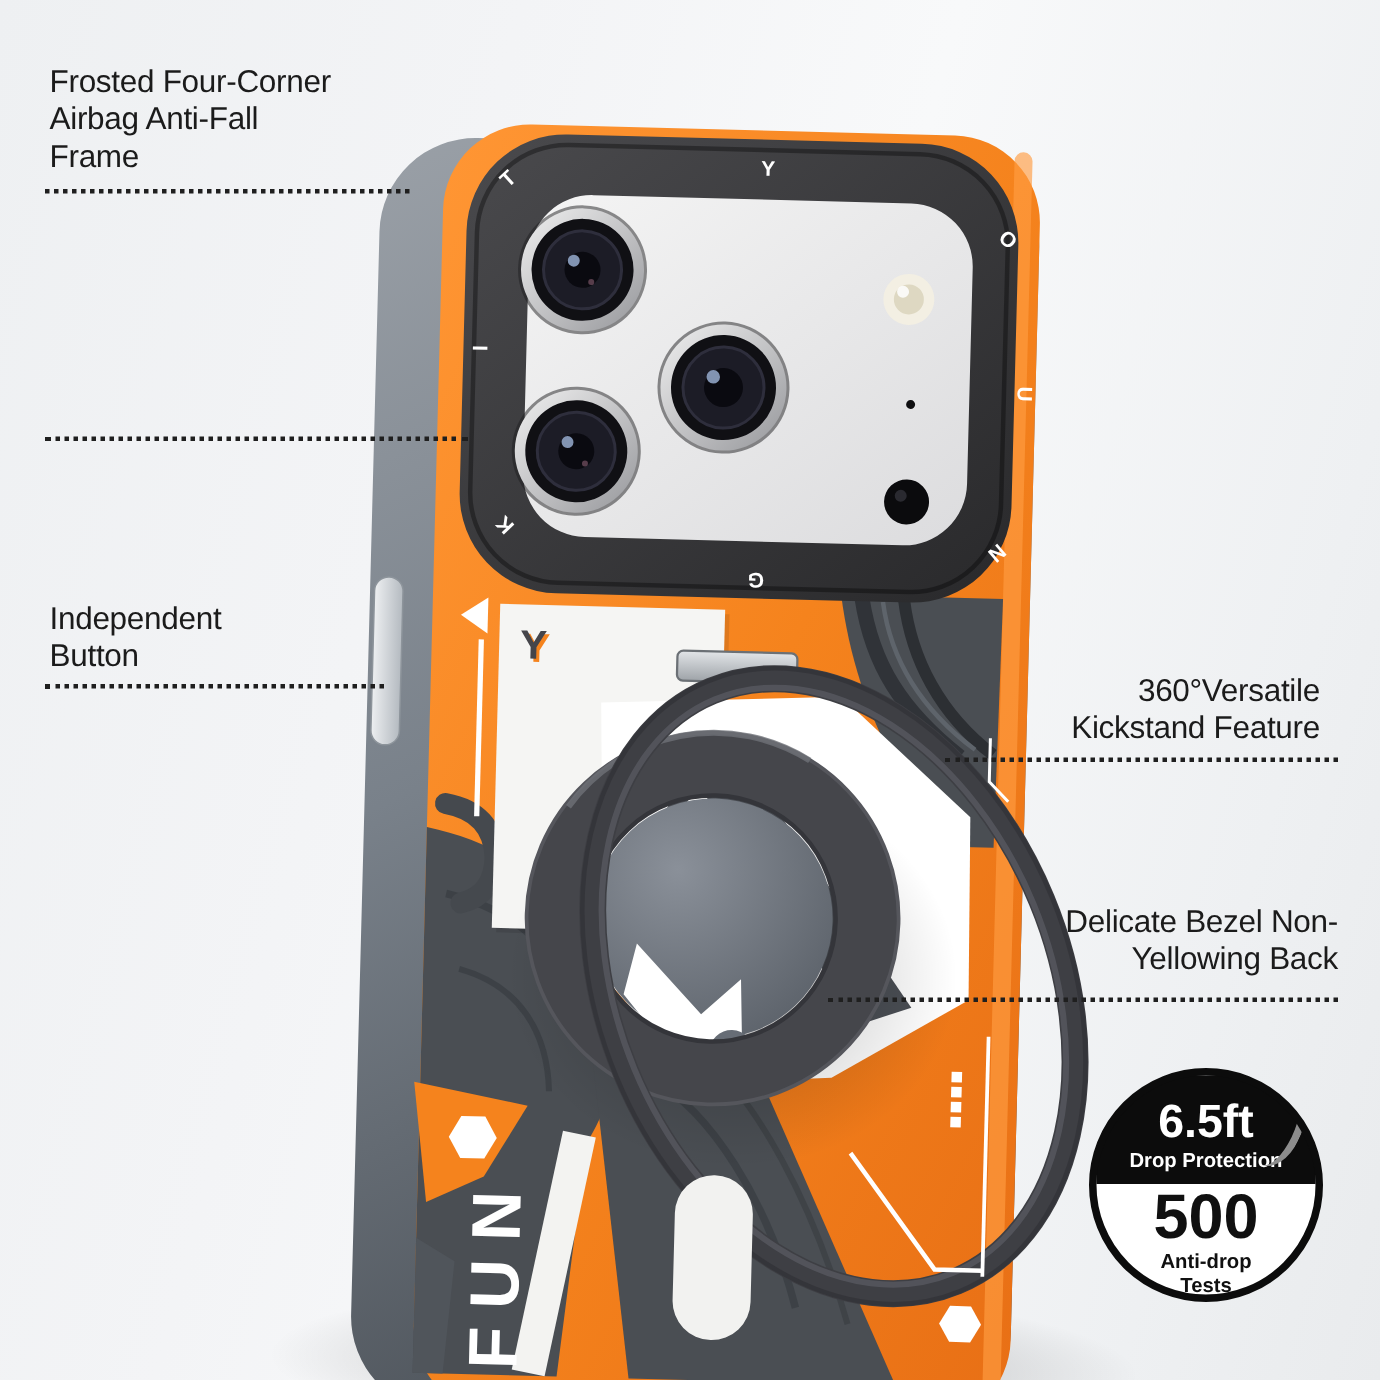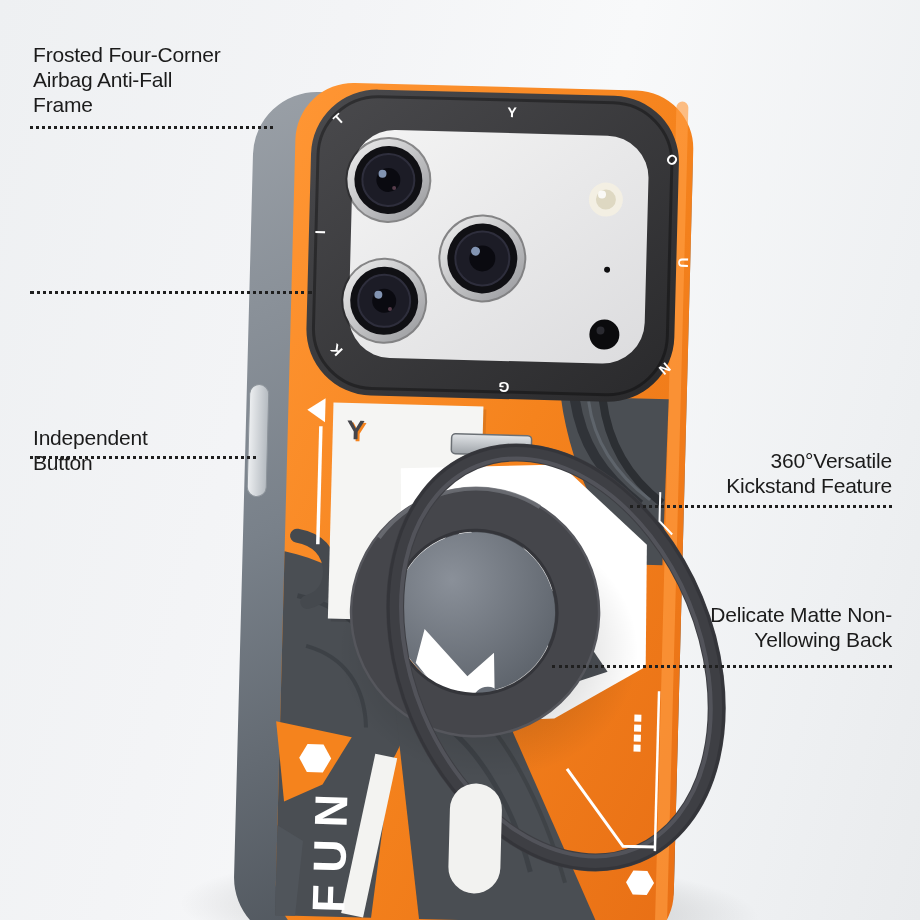--- a/index.html
+++ b/index.html
@@ -220,26 +220,33 @@
   </g>
 </svg>
 
 <div class="label" style="left:33px;top:42px;">Frosted Four-Corner
 Airbag Anti-Fall
 Frame</div>
 <div class="leader" style="left:30px;top:126px;width:243px;"></div>
 
 <div class="leader" style="left:30px;top:291px;width:282px;"></div>
 
-<div class="label" style="left:33px;top:400px;margin-top:25px;">Independent
+<div class="label" style="left:33px;top:400px;">Independent
 Button</div>
 <div class="leader" style="left:30px;top:456px;width:226px;"></div>
 
-<div class="label right" style="right:28px;top:448px;">360°Versatile
+<div class="label right" style="right:40px;top:448px;">360°Versatile
 Kickstand Feature</div>
 <div class="leader" style="left:630px;top:505px;width:262px;"></div>
 
-<div class="label right" style="right:28px;top:602px;">Delicate Matte Non-
+<div class="label right" style="right:28px;top:602px;">Delicate Bezel Non-
 Yellowing Back</div>
 <div class="leader" style="left:552px;top:665px;width:340px;"></div>
 
-
+<div class="badge">
+  <div class="v1">6.5ft</div>
+  <div class="l1">Drop Protection</div>
+  <div class="v2">500</div>
+  <div class="l2" style="white-space:pre-line">Anti-drop
+Tests</div>
 </div>
 
+</div>
+
 </body></html>

